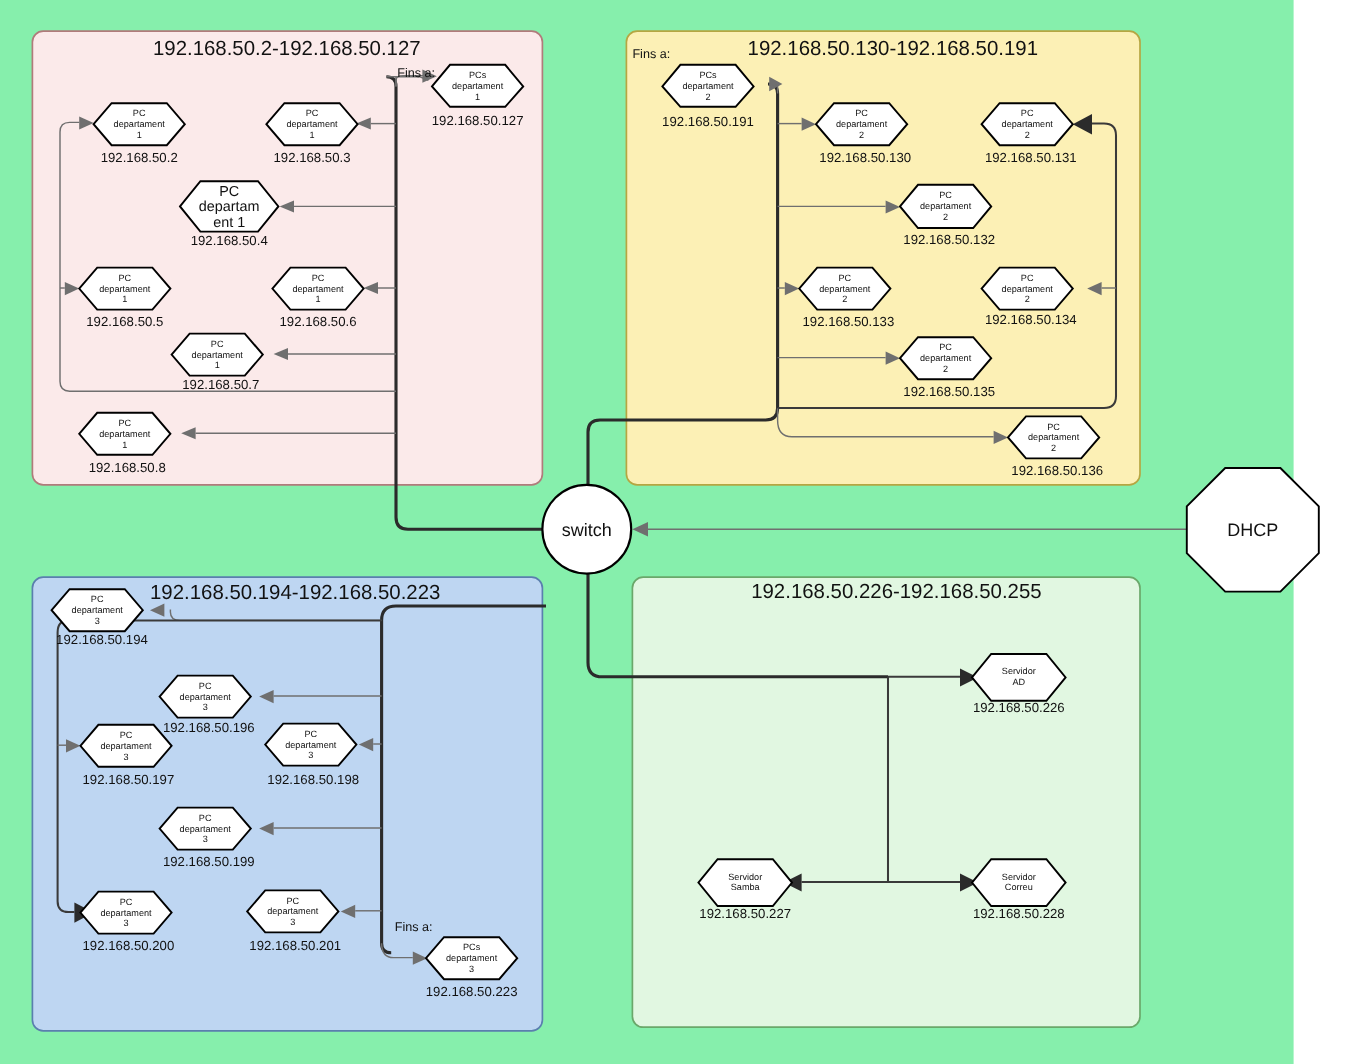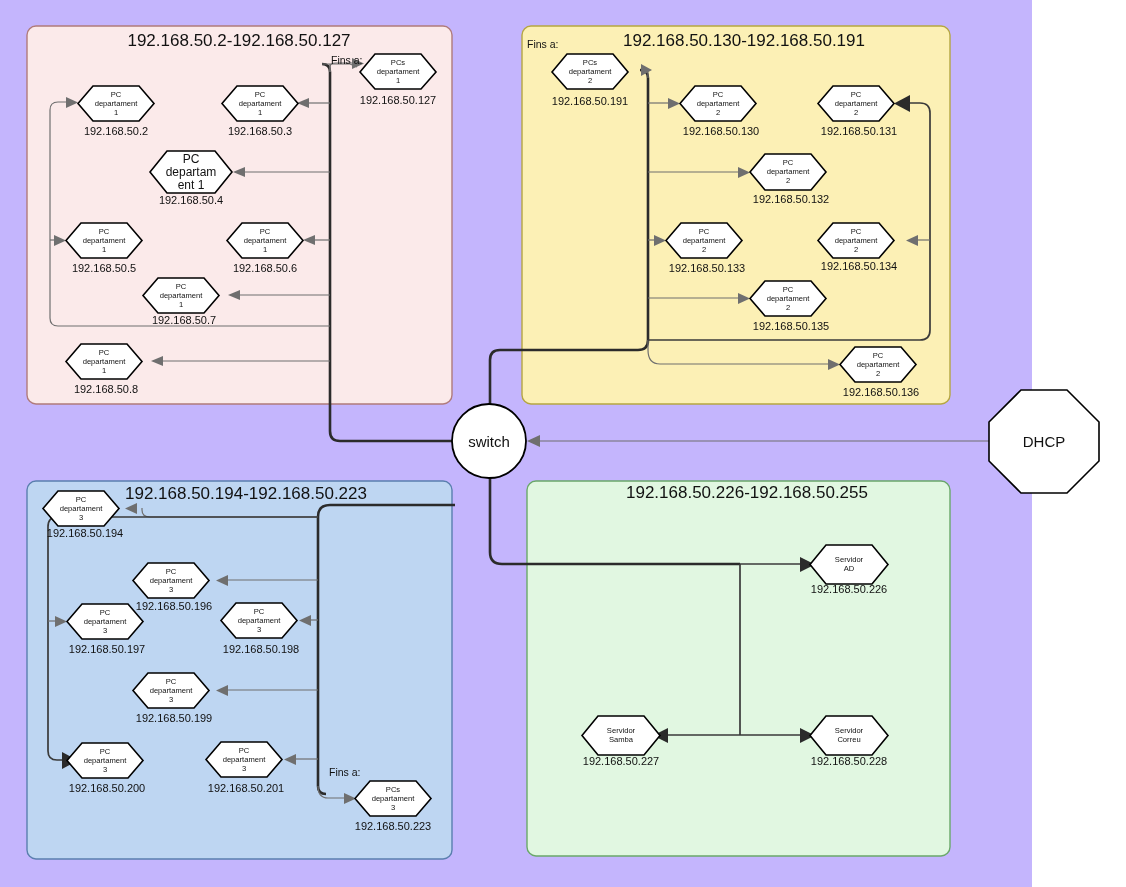--- a/index.html
+++ b/index.html
@@ -1,21 +1,21 @@
 <!DOCTYPE html>
 <html><head>
 <meta charset="utf-8">
 <style>
   html,body{margin:0;padding:0;background:#ffffff;}
   body{
     font-family:"Liberation Sans", sans-serif;
     width:1126px;height:887px;overflow:hidden;
     color:#1b1b1b;
   }
-  #canvas{position:relative;width:1032px;height:887px;background:#c4b5fd;}
+  #canvas{position:relative;width:1032px;height:887px;background:#86efac;padding-left:46px;}
   svg#diagram{position:absolute;left:0;top:0;width:1126px;height:887px;}
   .zone-title{
     font-size:17px;fill:#111111;text-anchor:middle;
     font-family:"Liberation Sans", sans-serif;
   }
   .node-label{
     font-size:7.6px;fill:#111111;text-anchor:middle;
     font-family:"Liberation Sans", sans-serif;
   }
   .node-label.big{font-size:12px;}

